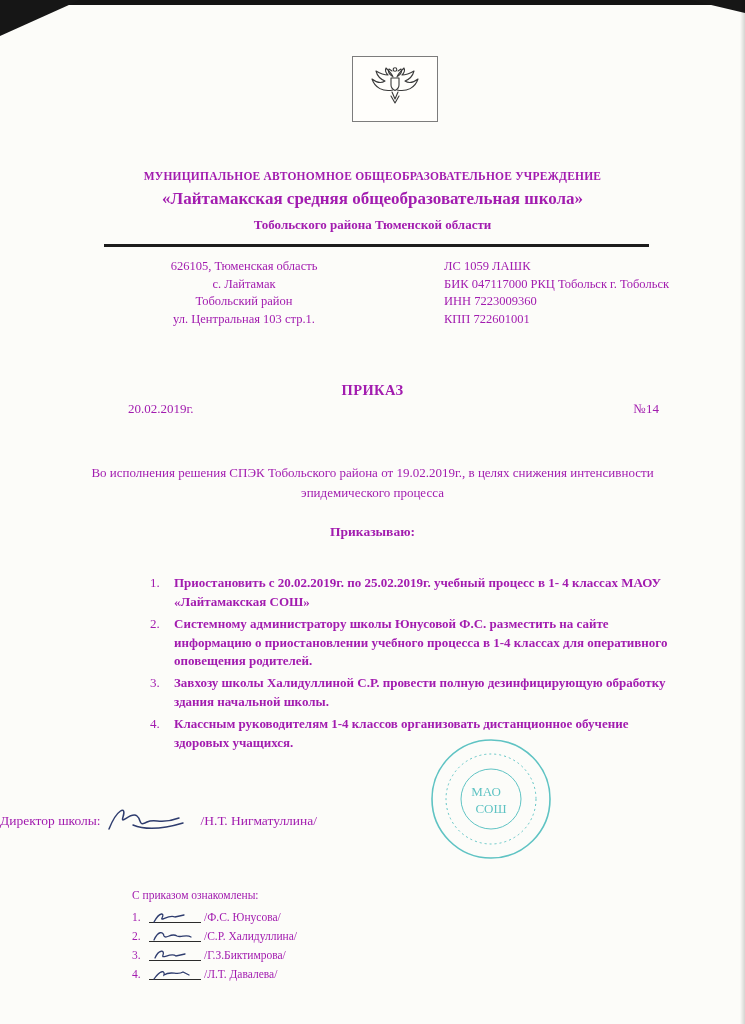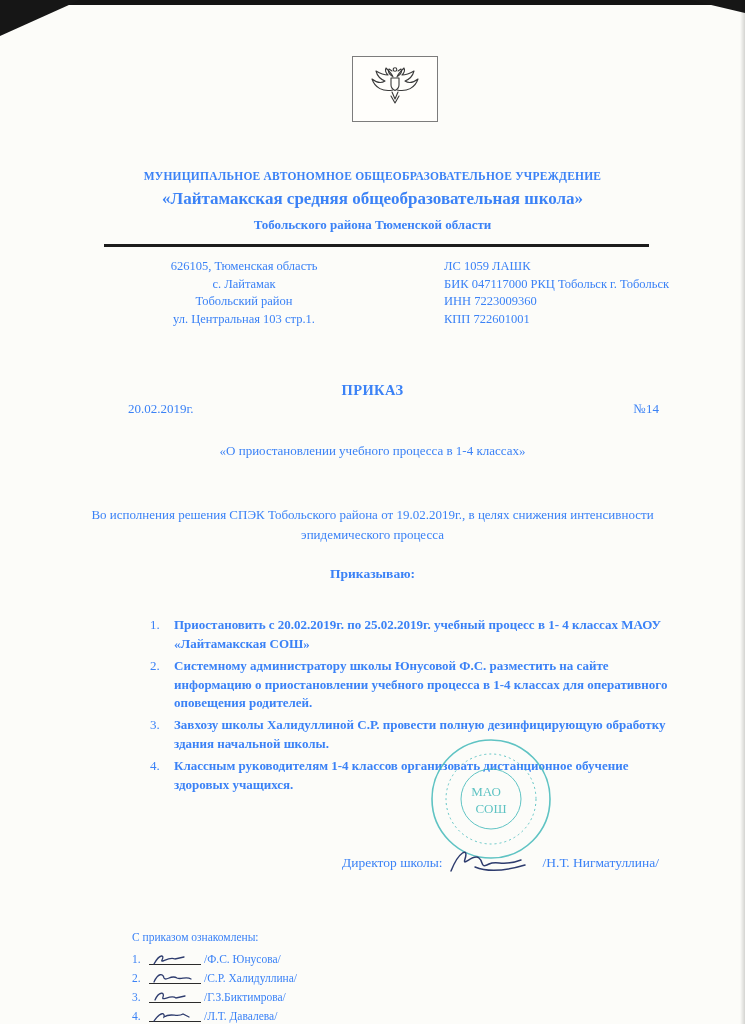--- a/index.html
+++ b/index.html
@@ -1,18 +1,18 @@
 <!DOCTYPE html>
 <html><head>
 <meta charset="utf-8">
 <style>
   html,body { margin:0; padding:0; background:#ffffff; }
   .page {
     position:relative; width:745px; height:1024px; overflow:hidden;
-    background:#fcfcf9; color:#3b82f6;
+    background:#fcfcf9; color:#a21caf;
     font-family:"Liberation Serif", serif;
   }
   
   .scan-top { position:absolute; top:0; left:0; width:100%; height:5px; background:#141414; }
   .scan-corner-left { position:absolute; top:0; left:0; width:0; height:0;
     border-top:36px solid #161616; border-right:80px solid transparent; }
   .scan-corner-right { position:absolute; top:0; right:0; width:0; height:0;
     border-top:13px solid #161616; border-left:55px solid transparent; }
   .scan-right { position:absolute; top:0; right:0; width:5px; height:100%;
     background:linear-gradient(to left, rgba(0,0,0,0.16), rgba(0,0,0,0)); }
@@ -36,21 +36,21 @@
   .order-meta { display:flex; justify-content:space-between; padding:2px 86px 0 128px; font-size:13px; }
   .order-title { margin-top:26px; text-align:center; font-size:13px; }
   .preamble { margin:46px auto 0; width:636px; text-align:center; font-size:13px; line-height:1.5; }
   .resolve { margin-top:22px; text-align:center; font-weight:bold; font-size:13.5px; }
 
   .order-list { margin:34px 0 0 150px; width:518px; font-size:13px; line-height:1.45; }
   .order-item { display:flex; margin-bottom:3px; }
   .order-item .num { width:24px; flex:none; }
   .order-item .txt { flex:1;font-weight:bold; }
 
-  .director-row { margin-top:58px; margin-left:342px; display:flex; align-items:flex-end;
+  .director-row { margin-top:58px; display:flex; align-items:flex-end;
     font-size:13.5px; position:relative; z-index:2; }
   .sig-slot { display:inline-block; width:96px; height:18px; position:relative; margin:0 2px; }
   .sig-slot svg { position:absolute; left:0; bottom:-8px; }
 
   .stamp { position:absolute; left:428px; top:736px; width:126px; height:126px; opacity:.8; z-index:1; }
 
   .ack { margin-top:60px; margin-left:132px; font-size:11.5px; position:relative; z-index:2; }
   .ack-heading { margin-bottom:3px; }
   .ack-row { display:flex; align-items:flex-end; height:19px; }
   .ack-row .num { width:17px; }
@@ -99,21 +99,20 @@
       <div>ИНН 7223009360</div>
       <div>КПП 722601001</div>
     </div>
   </div>
 
   <div class="order-heading">ПРИКАЗ</div>
   <div class="order-meta">
     <span>20.02.2019г.</span>
     <span>№14</span>
   </div>
-  <div class="order-title">«О приостановлении учебного процесса в 1-4 классах»</div>
 
   <div class="preamble">Во исполнения решения СПЭК Тобольского района от 19.02.2019г., в целях снижения интенсивности эпидемического процесса</div>
   <div class="resolve">Приказываю:</div>
 
   <div class="order-list">
     <div class="order-item">
       <span class="num">1.</span>
       <span class="txt">Приостановить с 20.02.2019г. по 25.02.2019г. учебный процесс в 1- 4 классах МАОУ «Лайтамакская СОШ»</span>
     </div>
     <div class="order-item">

